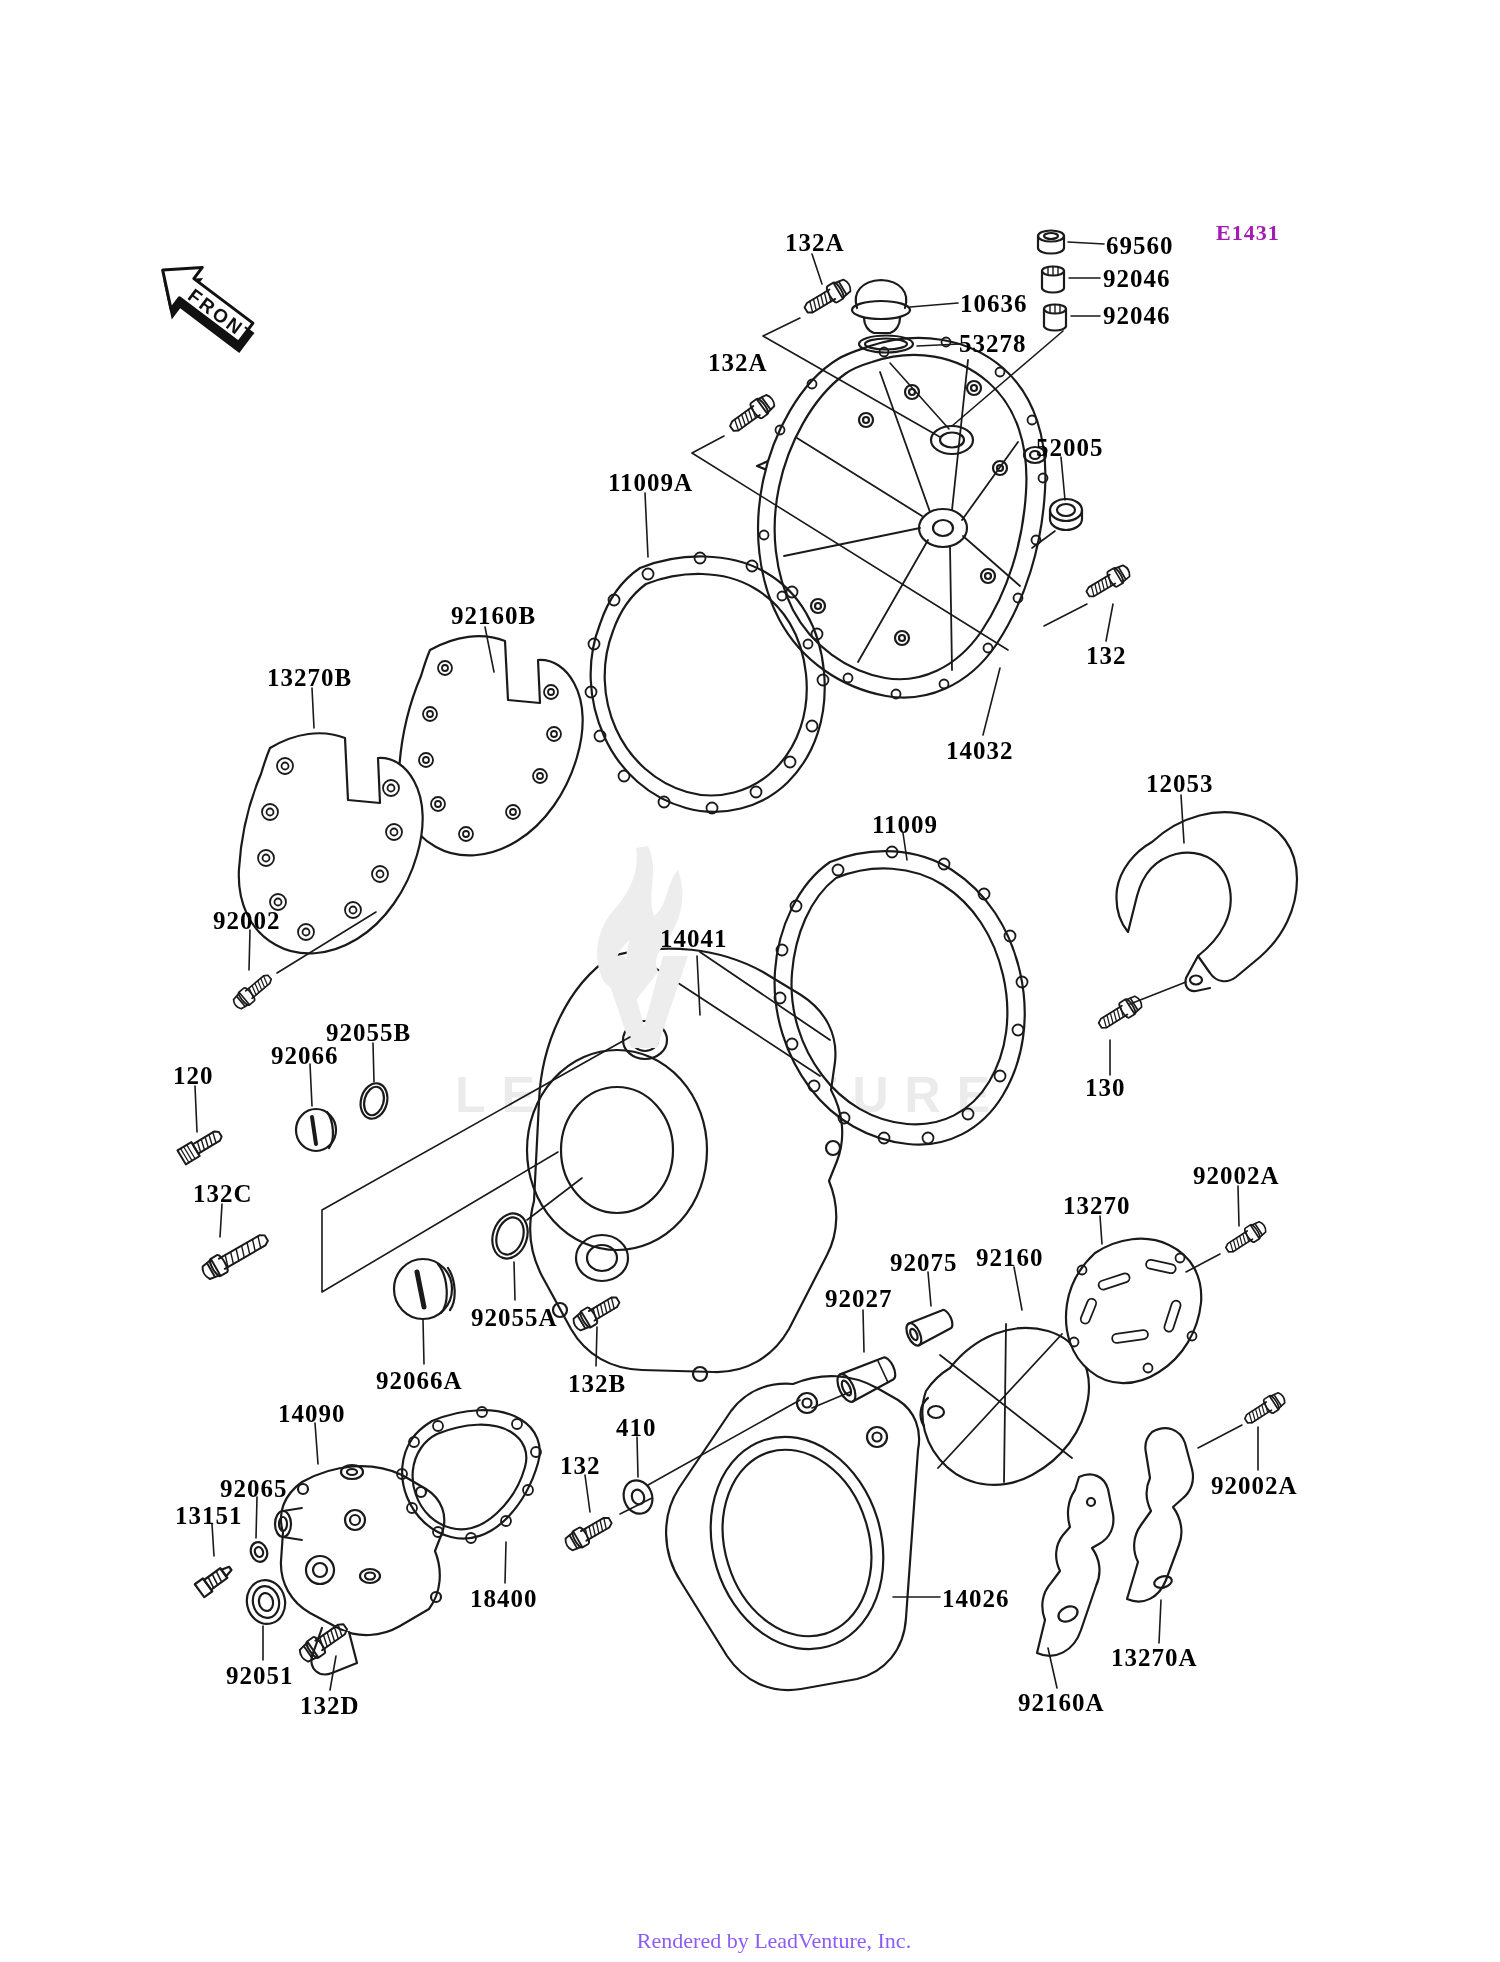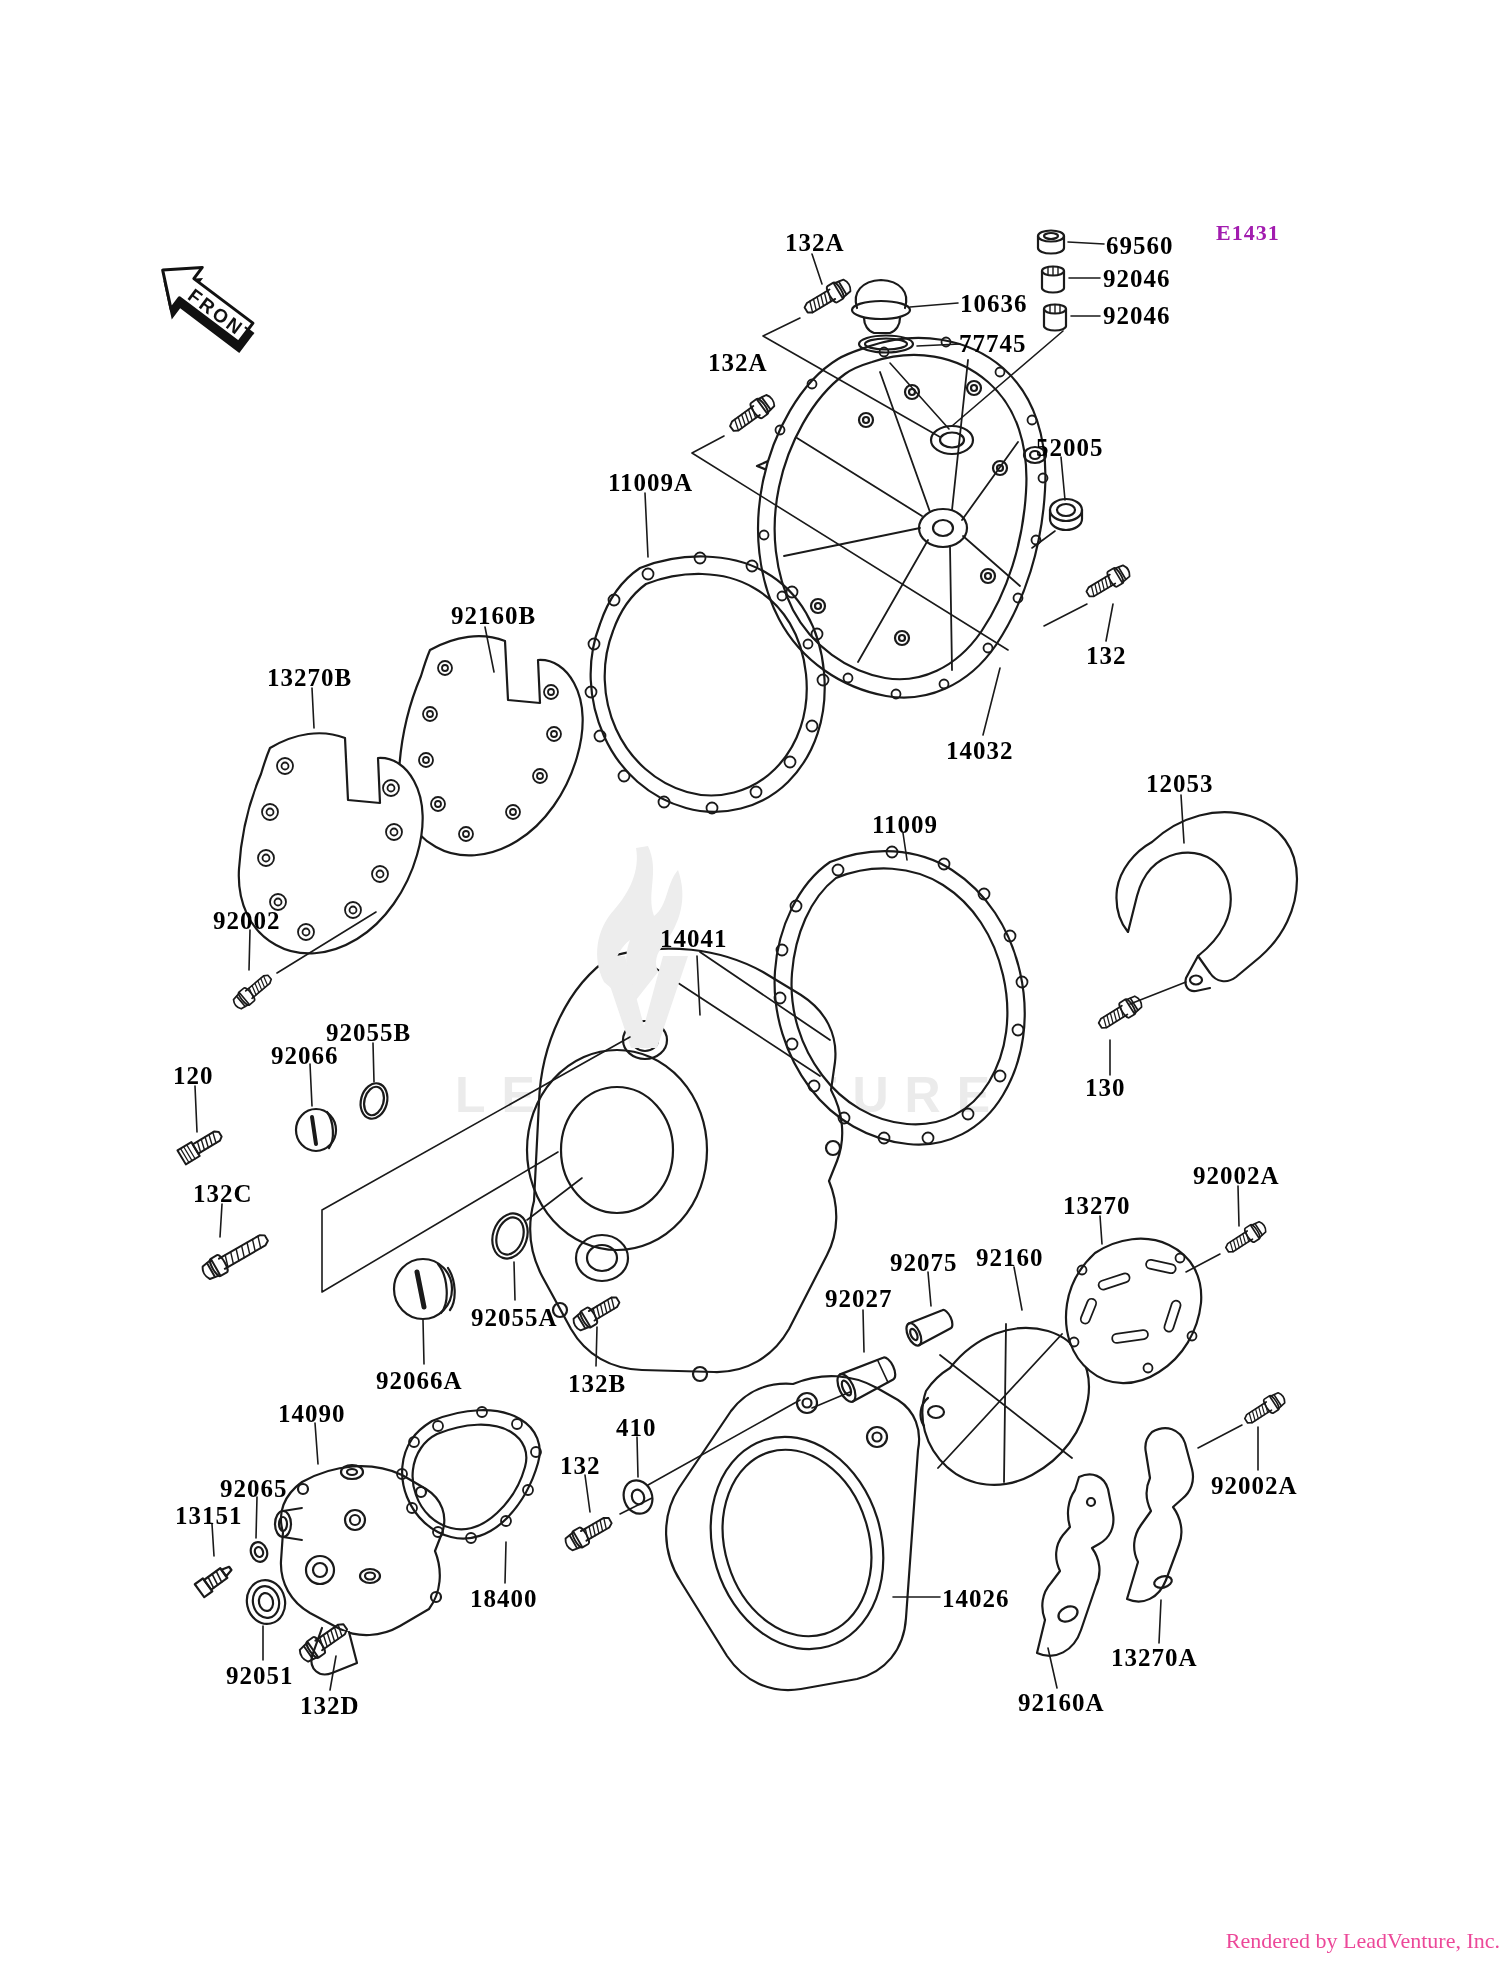--- a/index.html
+++ b/index.html
@@ -2,22 +2,22 @@
 <html><head>
 <meta charset="utf-8">
 <style>
   html,body{margin:0;padding:0;background:#fff;}
   .stage{position:relative;width:1500px;height:1962px;background:#fff;overflow:hidden;
          font-family:"Liberation Sans",sans-serif;}
   svg{position:absolute;left:0;top:0;}
   .lbl{position:absolute;font:700 25px/1 "Liberation Sans",sans-serif;color:#000;
        letter-spacing:1px;white-space:nowrap;}
   .code{position:absolute;font:700 22px/1 "Liberation Sans",sans-serif;color:#a21caf;letter-spacing:1px;}
-  .footer{position:absolute;left:0;right:0;top:1928px;text-align:right;
-          font:400 22px/1.2 "Liberation Sans",sans-serif;color:#ec4899;padding-left:48px;}
+  .footer{position:absolute;left:0;right:0;top:1928px;text-align:center;
+          font:400 22px/1.2 "Liberation Sans",sans-serif;color:#8b5cf6;padding-left:48px;}
   .wm-text{position:absolute;left:455px;top:1070px;font:700 50px/1 "Liberation Sans",sans-serif;
            color:#ebebeb;letter-spacing:16px;white-space:nowrap;z-index:0;}
   .art{z-index:1;}
   .lbl,.code,.footer{z-index:2;font-family:Liberation Serif, serif;}
   text{font-family:"Liberation Sans",sans-serif;}
 </style>
 </head>
 <body>
 
 <div class="stage">
@@ -435,21 +435,21 @@
       M315,1423 L318,1464 M257,1497 L256,1538 M212,1524 L214,1556 M263,1660 L263,1626
       M330,1690 L336,1656 M505,1583 L506,1542 M893,1597 L940,1597 M585,1475 L590,1512
       M637,1437 L638,1477 M648,1485 L800,1400 M620,1514 L652,1498 M863,1310 L864,1352
       M850,1392 L812,1408 M928,1272 L931,1306 M1014,1267 L1022,1310 M1100,1216 L1102,1244
       M1238,1186 L1239,1226 M1220,1254 L1186,1272 M1258,1427 L1258,1470 M1242,1425 L1198,1448
       M1159,1643 L1161,1600 M1057,1688 L1048,1648"></path>
   </svg>
 
   <div class="lbl" style="left:785px;top:230px">132A</div>
   <div class="lbl" style="left:960px;top:291px">10636</div>
-  <div class="lbl" style="left:959px;top:331px">77745</div>
+  <div class="lbl" style="left:959px;top:331px">53278</div>
   <div class="lbl" style="left:1106px;top:233px">69560</div>
   <div class="lbl" style="left:1103px;top:266px">92046</div>
   <div class="lbl" style="left:1103px;top:303px">92046</div>
   <div class="lbl" style="left:708px;top:350px">132A</div>
   <div class="lbl" style="left:608px;top:470px">11009A</div>
   <div class="lbl" style="left:1036px;top:435px">52005</div>
   <div class="lbl" style="left:451px;top:603px">92160B</div>
   <div class="lbl" style="left:267px;top:665px">13270B</div>
   <div class="lbl" style="left:1086px;top:643px">132</div>
   <div class="lbl" style="left:946px;top:738px">14032</div>

